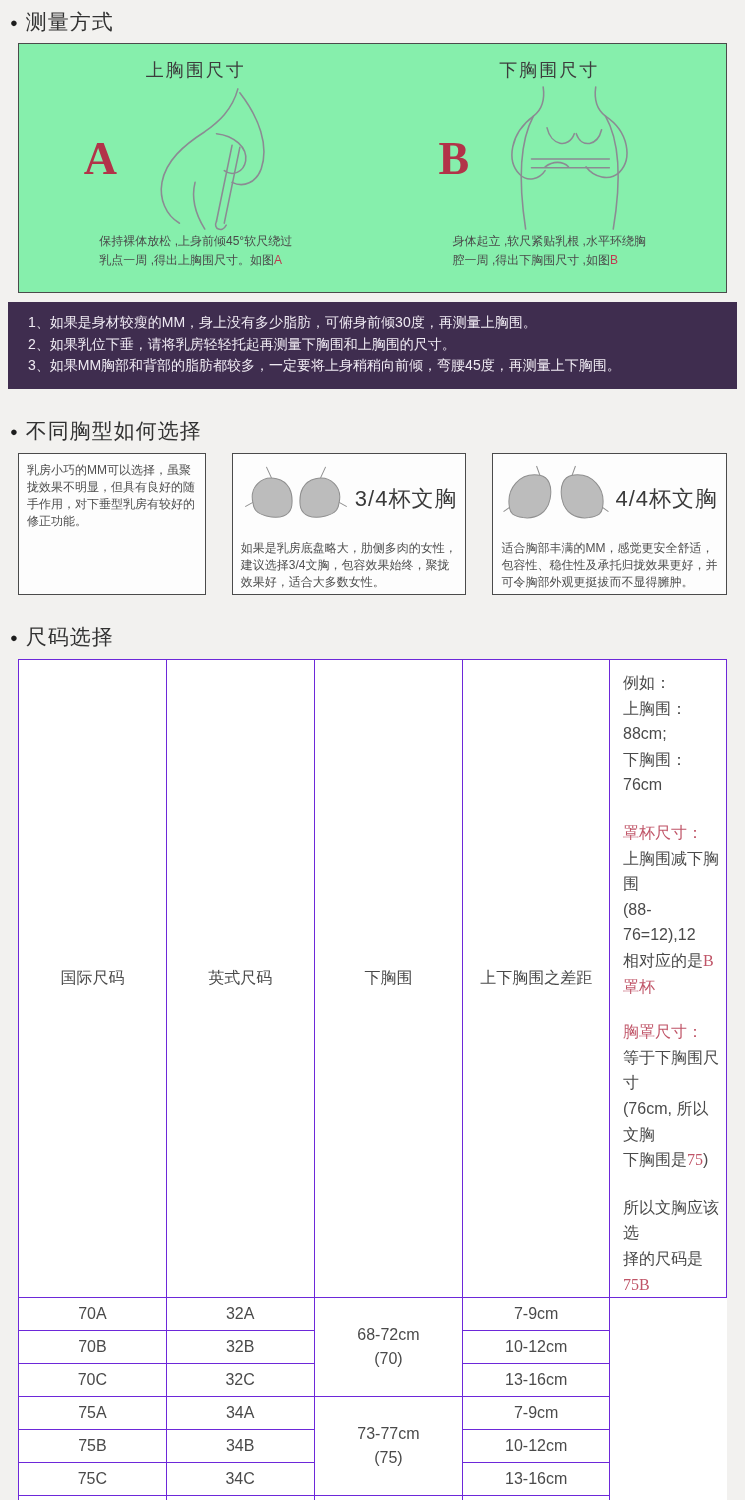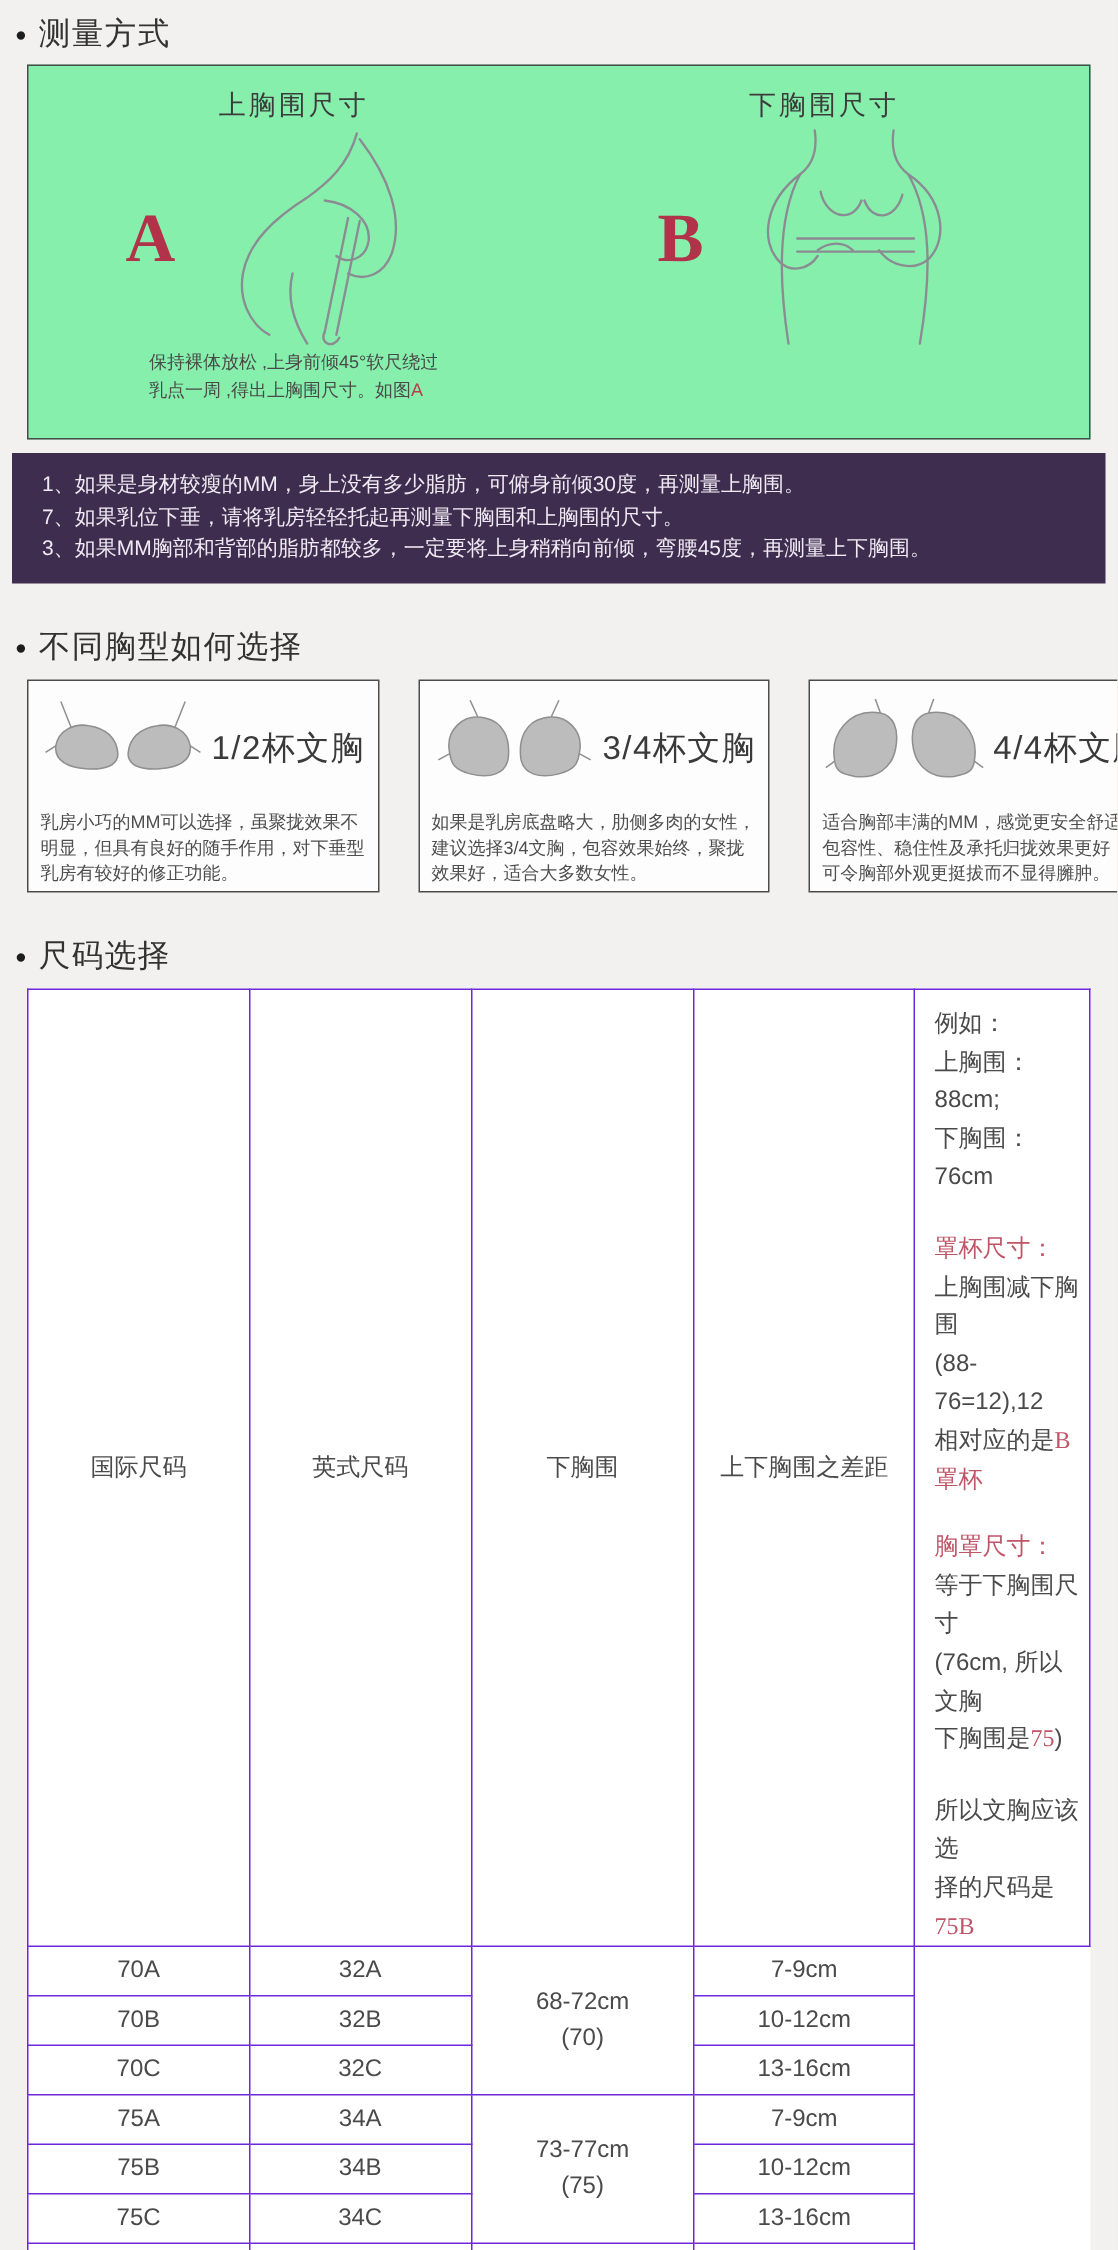--- a/index.html
+++ b/index.html
@@ -90,46 +90,38 @@
             <path d="M70,2 C72,16 68,26 60,32 C46,58 44,96 52,148"></path>
             <path d="M124,2 C122,16 126,26 134,32 C150,60 150,100 142,148"></path>
             <path d="M74,44 C78,62 96,66 102,50 M104,50 C110,66 126,62 130,46"></path>
             <path d="M58,76 L138,76 M58,85 L138,85"></path>
             <path d="M60,32 C36,50 32,78 46,92 C54,100 66,97 72,88"></path>
             <path d="M134,32 C158,48 162,76 148,90 C138,99 122,95 114,84"></path>
             <path d="M72,84 C80,78 90,78 96,84"></path>
           </g>
         </svg>
       </div>
+      <div class="m-desc"><span>身体起立 ,软尺紧贴乳根 ,水平环绕胸
+腔一周 ,得出下胸围尺寸 ,如图</span><span class="red">B</span></div>
     </div>
   </div>
 
   <div class="notes-box">
     <div>1、如果是身材较瘦的MM，身上没有多少脂肪，可俯身前倾30度，再测量上胸围。</div>
-    <div>7、如果乳位下垂，请将乳房轻轻托起再测量下胸围和上胸围的尺寸。</div>
+    <div>2、如果乳位下垂，请将乳房轻轻托起再测量下胸围和上胸围的尺寸。</div>
     <div>3、如果MM胸部和背部的脂肪都较多，一定要将上身稍稍向前倾，弯腰45度，再测量上下胸围。</div>
   </div>
 
   <div class="sec-title" style="padding-top:28px">
     <span class="bullet">●</span>
     <span>不同胸型如何选择</span>
   </div>
 
   <div class="cards-row">
     <div class="cup-card">
-      <div class="cup-top">
-        <svg width="110" height="70" viewBox="0 0 130 80">
-          <g stroke="#8f8f8f" stroke-width="1.2">
-            <path fill="#bcbcbc" d="M12,38 C14,26 26,20 38,22 C52,24 60,32 61,44 C61,53 52,57 36,56 C22,55 11,50 12,38 Z"></path>
-            <path fill="#bcbcbc" d="M118,38 C116,26 104,20 92,22 C78,24 70,32 69,44 C69,53 78,57 94,56 C108,55 119,50 118,38 Z"></path>
-            <path fill="none" d="M24,23 L16,3 M106,23 L114,3 M12,38 L4,43 M118,38 L126,43"></path>
-          </g>
-        </svg>
-        <span class="cup-name">1/2杯文胸</span>
-      </div>
       <div class="cup-desc">乳房小巧的MM可以选择，虽聚拢效果不明显，但具有良好的随手作用，对下垂型乳房有较好的修正功能。</div>
     </div>
     <div class="cup-card">
       <div class="cup-top">
         <svg width="110" height="70" viewBox="0 0 130 80">
           <g stroke="#8f8f8f" stroke-width="1.2">
             <path fill="#bcbcbc" d="M14,44 C10,26 24,12 42,16 C56,19 62,32 60,48 C58,60 46,64 30,60 C18,57 15,52 14,44 Z"></path>
             <path fill="#bcbcbc" d="M116,44 C120,26 106,12 88,16 C74,19 68,32 70,48 C72,60 84,64 100,60 C112,57 115,52 116,44 Z"></path>
             <path fill="none" d="M36,15 L30,2 M94,15 L100,2 M14,44 L5,49 M116,44 L125,49"></path>
           </g>

